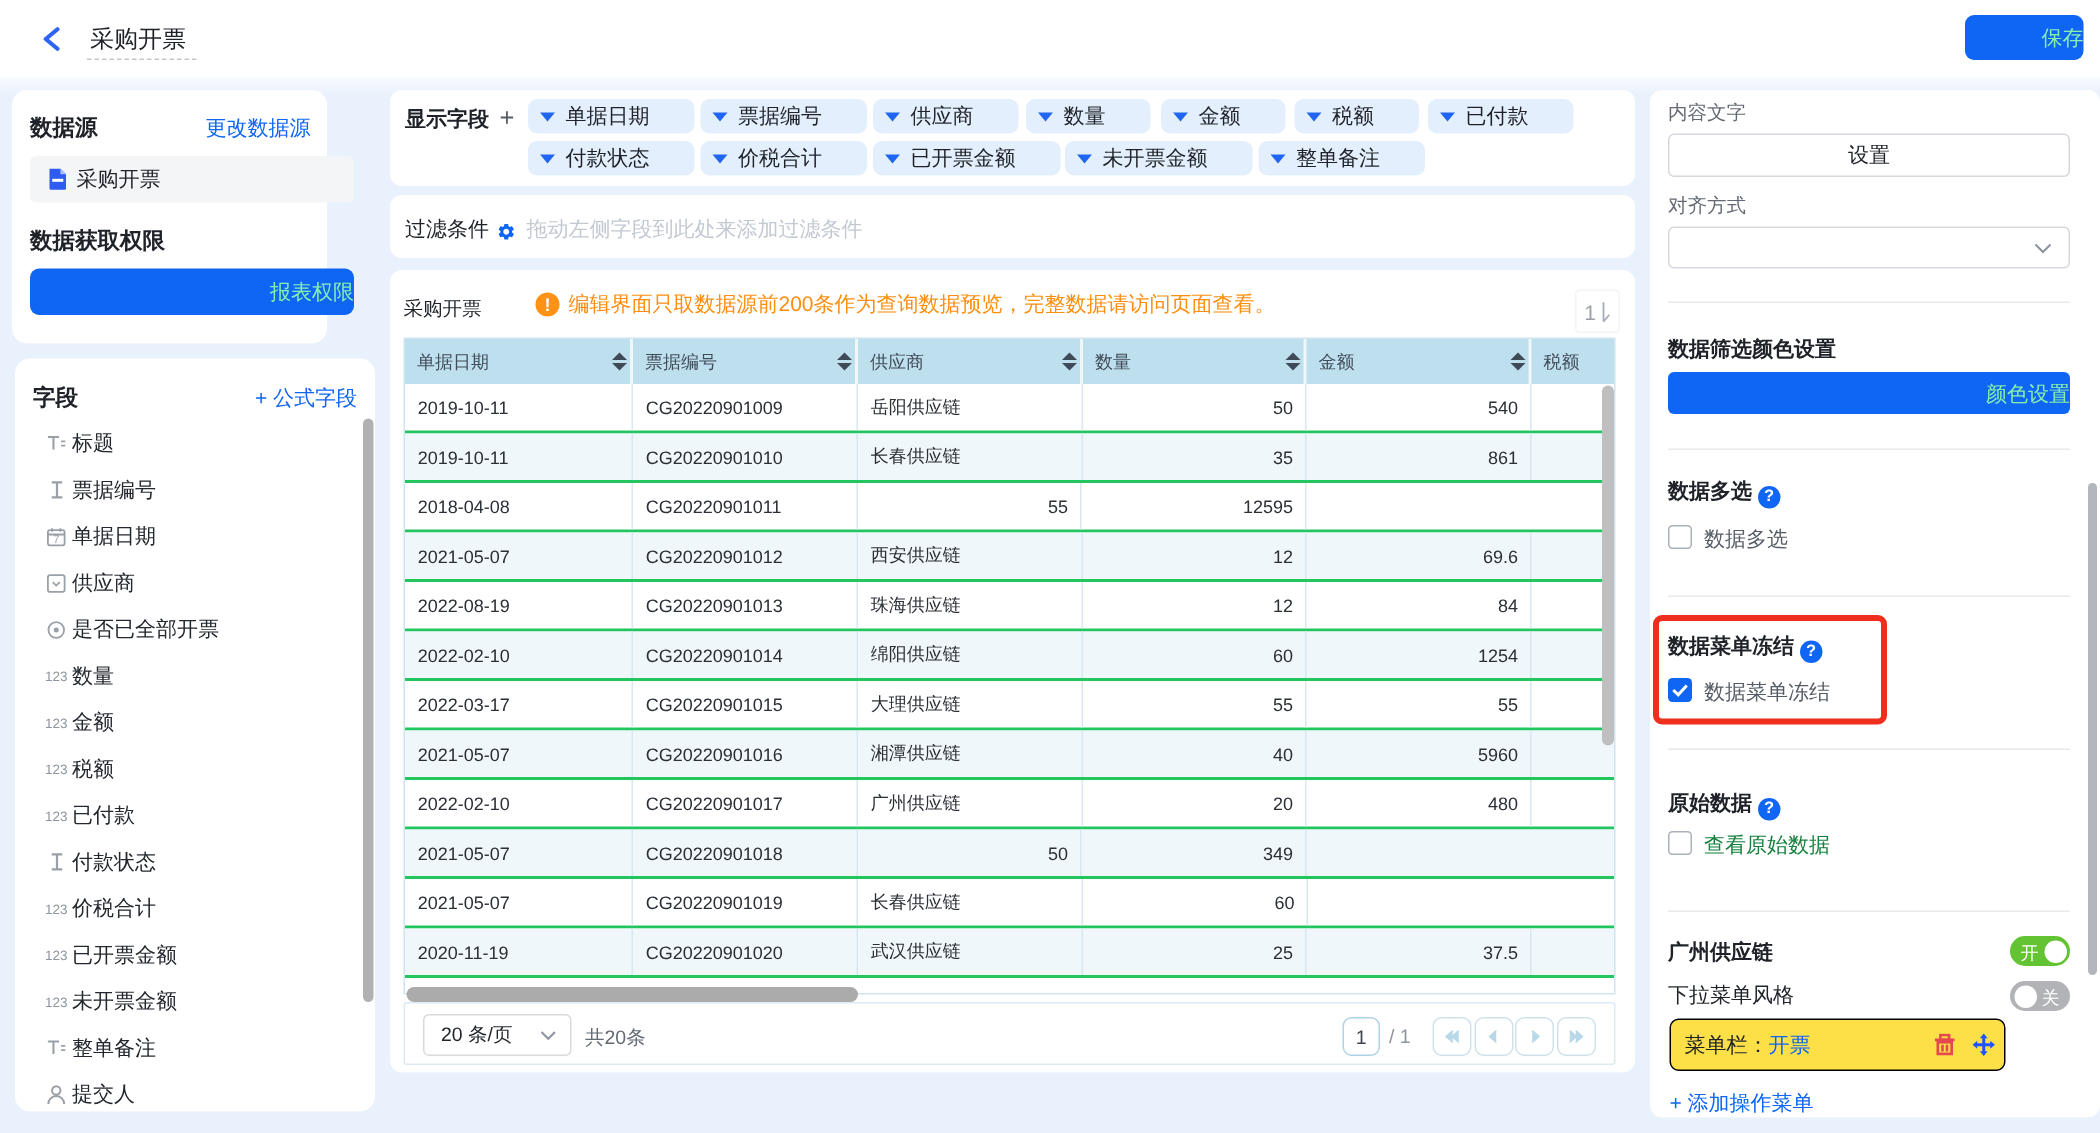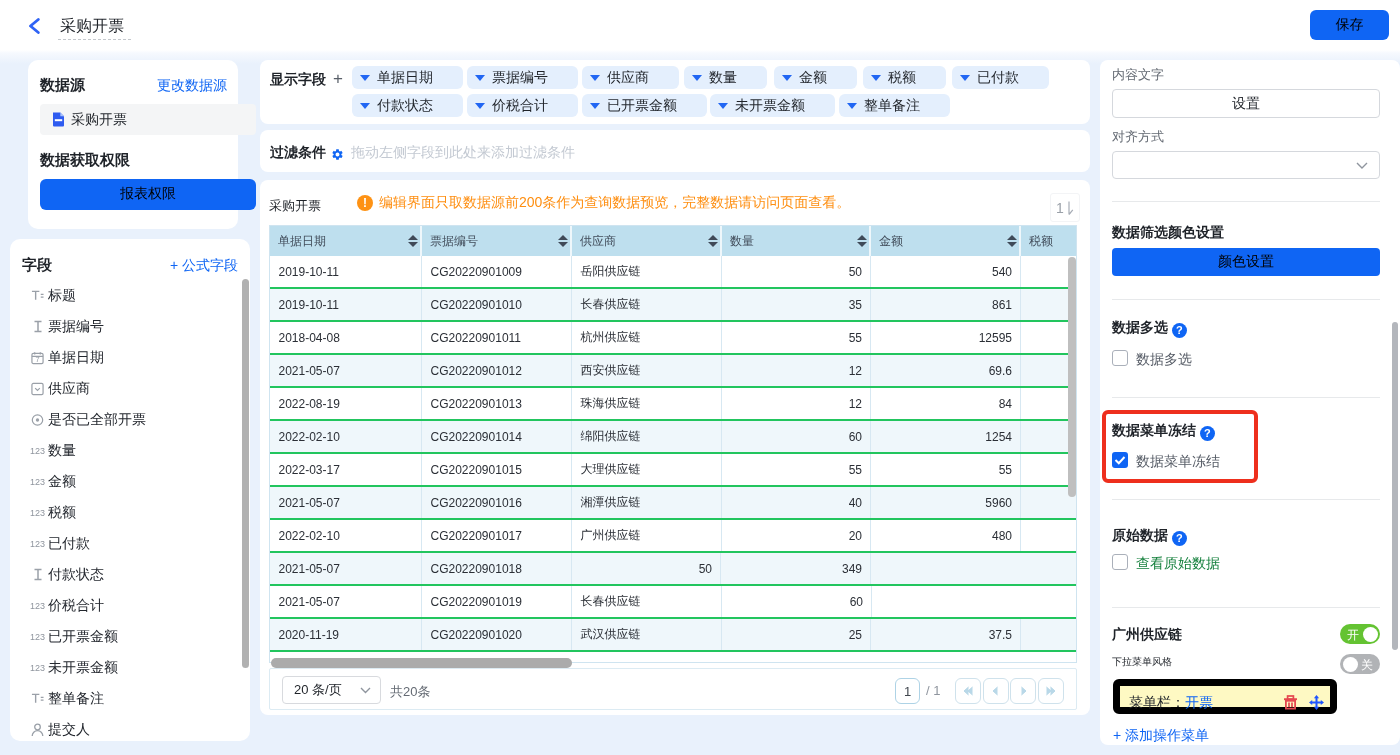--- a/index.html
+++ b/index.html
@@ -2,21 +2,21 @@
 <html lang="zh"><head>
 <meta charset="utf-8">
 <style>
 * { margin:0; padding:0; box-sizing:border-box; }
 html,body { width:1400px; height:755px; overflow:hidden; }
 body { font-family:"Liberation Sans", sans-serif; background:#e9f1fc; color:#1f2329; }
 #page { position:relative; width:1400px; height:755px; background:linear-gradient(to bottom,#ffffff 50px,#f6f9fe 53px,#e9f1fc 64px,#e9f1fc 100%); }
 .abs { position:absolute; }
 .panel { position:absolute; background:#fff; border-radius:10px; }
 .blue { color:#0f65f4; }
-.btn-blue { background:#0f65f4; color:#000000; text-align:center; border-radius:6px;font-family:Liberation Mono, monospace; }
+.btn-blue { background:#0f65f4; color:#86efac; text-align:right; border-radius:6px; }
 .bold { font-weight:bold; }
 .gray { color:#646a73; }
 .sect { font-size:15px; font-weight:bold; color:#1f2329; }
 .divider { position:absolute; left:12px; width:268px; height:1px; background:#e7e9eb; }
 .tag { position:absolute; height:23px; background:#e4effd; border-radius:6px; display:flex; align-items:center; padding-left:8px; font-size:14px; color:#1f2329; }
 .tag .car { width:0; height:0; border-left:5px solid transparent; border-right:5px solid transparent; border-top:6px solid #2166f3; margin-right:7px; }
 .fitem { height:31px; display:flex; align-items:center; padding-left:21px; font-size:14px; color:#23272e; }
 .fico { width:13px; margin-right:4px; color:#9aa0a8; display:flex; align-items:center; justify-content:center; flex:none; }
 .n123 { font-size:9px; color:#8f959e; letter-spacing:0; }
 .hcell { flex:none; display:flex; align-items:center; font-size:12px; color:#414c5a; padding-left:8px; position:relative; }
@@ -38,21 +38,21 @@
 <div id="page">
 
   <div class="abs" style="left:0;top:0;width:1400px;height:50px;background:#fff;"></div>
   <svg class="abs" style="left:28px;top:17.5px;" width="12" height="16" viewBox="0 0 12 16">
       <polyline points="10.3,1.5 2.5,8 10.3,14.5" fill="none" stroke="#2f63f5" stroke-width="2.8" stroke-linecap="round" stroke-linejoin="round"></polyline>
     </svg>
   <div class="abs" style="left:60px;top:16px;font-size:16px;color:#1f2329;">采购开票</div>
   <div class="abs" style="left:58px;top:39px;width:73px;border-bottom:1px dashed #c3c7cc;"></div>
   <div class="abs btn-blue" style="left:1310px;top:10px;width:79px;height:30px;line-height:30px;font-size:14px;">保存</div>
 
-  <div class="panel" style="left:28px;top:60px;width:210px;height:169px;">
+  <div class="panel" style="left:8px;top:60px;width:210px;height:169px;">
     <div class="abs sect" style="left:12px;top:16px;">数据源</div>
     <div class="abs blue" style="right:11px;top:17px;font-size:14px;">更改数据源</div>
     <div class="abs" style="left:12px;top:44px;width:216px;height:31px;background:#f4f5f6;border-radius:4px;display:flex;align-items:center;padding-left:12px;">
       <svg width="13" height="15" viewBox="0 0 13 15" style="margin-right:6px;">
           <path d="M1 0.5 h7.3 L12 4.2 v9.3 a1 1 0 0 1 -1 1 h-9 a1 1 0 0 1 -1 -1 z" fill="#2e5bf0"></path>
           <path d="M8.3 0.5 L12 4.2 h-3.7 z" fill="#a9c3fa"></path>
           <rect x="2.8" y="7.2" width="7.4" height="2" fill="#fff"></rect>
         </svg>
       <span style="font-size:14px;">采购开票</span>
     </div>
@@ -147,21 +147,21 @@
       <div class="tag" style="left:603px;top:6px;width:82.5px;"><span class="car"></span>税额</div>
       <div class="tag" style="left:692px;top:6px;width:96.5px;"><span class="car"></span>已付款</div>
       <div class="tag" style="left:92px;top:34px;width:110.5px;"><span class="car"></span>付款状态</div>
       <div class="tag" style="left:207px;top:34px;width:110.5px;"><span class="car"></span>价税合计</div>
       <div class="tag" style="left:322px;top:34px;width:124.5px;"><span class="car"></span>已开票金额</div>
       <div class="tag" style="left:450px;top:34px;width:124.5px;"><span class="car"></span>未开票金额</div>
       <div class="tag" style="left:579px;top:34px;width:110.5px;"><span class="car"></span>整单备注</div>
     </div>
 
   <div class="panel" style="left:260px;top:130px;width:830px;height:42px;border-radius:8px;">
-    <div class="abs" style="left:10px;top:14px;font-size:14px;font-weight:bold;">过滤条件</div>
+    <div class="abs" style="left:10px;top:14px;font-size:14px;font-weight:normal;">过滤条件</div>
     <svg class="abs" style="left:71px;top:18px;" width="13" height="13" viewBox="0 0 24 24">
         <path fill="#0f65f4" d="M19.14 12.94c.04-.3.06-.61.06-.94 0-.32-.02-.64-.07-.94l2.03-1.58c.18-.14.23-.41.12-.61l-1.92-3.32c-.12-.22-.37-.29-.59-.22l-2.39.96c-.5-.38-1.03-.7-1.62-.94L14.4 2.81c-.04-.24-.24-.41-.48-.41h-3.84c-.24 0-.43.17-.47.41L9.25 5.35c-.59.24-1.13.57-1.62.94l-2.39-.96c-.22-.08-.47 0-.59.22L2.74 8.87c-.12.21-.08.47.12.61l2.03 1.58c-.05.3-.09.63-.09.94s.02.64.07.94l-2.03 1.58c-.18.14-.23.41-.12.61l1.92 3.32c.12.22.37.29.59.22l2.39-.96c.5.38 1.03.7 1.62.94l.36 2.54c.05.24.24.41.48.41h3.84c.24 0 .44-.17.47-.41l.36-2.54c.59-.24 1.13-.56 1.62-.94l2.39.96c.22.08.47 0 .59-.22l1.92-3.32c.12-.22.07-.47-.12-.61l-2.01-1.58zM12 15.6c-1.98 0-3.6-1.62-3.6-3.6s1.62-3.6 3.6-3.6 3.6 1.62 3.6 3.6-1.62 3.6-3.6 3.6z"></path>
       </svg>
     <div class="abs" style="left:91px;top:14px;font-size:14px;color:#c3c9d2;">拖动左侧字段到此处来添加过滤条件</div>
   </div>
 
   <div class="panel" style="left:260px;top:180px;width:830px;height:535px;border-radius:8px;">
     <div class="abs" style="left:9px;top:17px;font-size:13px;">采购开票</div>
     <div class="abs" style="left:97px;top:14px;display:flex;align-items:center;">
       <span style="display:inline-flex;width:16px;height:16px;border-radius:50%;background:#fe9214;color:#fff;font-weight:bold;font-size:12px;align-items:center;justify-content:center;margin-right:6px;">!</span>
@@ -210,21 +210,20 @@
             <div class="tcell" style="width:152px;">2019-10-11</div>
             <div class="tcell" style="width:150px;">CG20220901010</div>
             <div class="tcell" style="width:150px;">长春供应链</div>
             <div class="tcell num" style="width:149px;">35</div>
             <div class="tcell num" style="width:150px;">861</div>
             <div class="tcell" style="width:59px;border-right:none;"></div>
           </div>
           <div class="trow">
             <div class="tcell" style="width:152px;">2018-04-08</div>
             <div class="tcell" style="width:150px;">CG20220901011</div>
-            <div class="tcell" style="width:150px;">杭州供应链</div>
             <div class="tcell num" style="width:149px;">55</div>
             <div class="tcell num" style="width:150px;">12595</div>
             <div class="tcell" style="width:59px;border-right:none;"></div>
           </div>
           <div class="trow alt">
             <div class="tcell" style="width:152px;">2021-05-07</div>
             <div class="tcell" style="width:150px;">CG20220901012</div>
             <div class="tcell" style="width:150px;">西安供应链</div>
             <div class="tcell num" style="width:149px;">12</div>
             <div class="tcell num" style="width:150px;">69.6</div>
@@ -361,28 +360,28 @@
     <div class="abs bold" style="left:12px;top:467px;font-size:14px;">原始数据 <span class="qicon">?</span></div>
     <div class="cb" style="left:12px;top:494px;"></div>
     <div class="abs" style="left:36px;top:495px;font-size:14px;color:#15803d;">查看原始数据</div>
     <div class="divider" style="top:547px;"></div>
     <div class="abs bold" style="left:12px;top:566px;font-size:14px;">广州供应链</div>
 
     <div class="abs" style="left:240px;top:564px;width:40px;height:20px;background:#64c332;border-radius:10px;color:#fff;font-size:12px;">
       <span style="position:absolute;left:7px;top:3px;">开</span>
       <span style="position:absolute;right:2.5px;top:2.5px;width:15px;height:15px;background:#fff;border-radius:50%;"></span>
     </div>
-    <div class="abs" style="left:12px;top:595px;font-size:10px;">下拉菜单风格</div>
+    <div class="abs" style="left:12px;top:595px;font-size:14px;">下拉菜单风格</div>
 
     <div class="abs" style="left:240px;top:594px;width:40px;height:20px;background:#b1b3b6;border-radius:10px;color:#fff;font-size:12px;">
       <span style="position:absolute;left:2.5px;top:2.5px;width:15px;height:15px;background:#fff;border-radius:50%;"></span>
       <span style="position:absolute;right:7px;top:3px;">关</span>
     </div>
 
-    <div class="abs" style="left:13px;top:619px;width:224px;height:35px;border:7px solid #000000;border-radius:6px;background:#fef9c3;">
+    <div class="abs" style="left:13px;top:619px;width:224px;height:35px;border:1px solid #000000;border-radius:6px;background:#fde047;">
       <span style="position:absolute;left:9px;top:8px;font-size:14px;color:#1f2329;">菜单栏：<span class="blue">开票</span></span>
       <svg style="position:absolute;right:32px;top:9px;" width="15" height="15" viewBox="0 0 15 15">
           <g stroke="#e5484f" fill="none">
             <rect x="4.6" y="1" width="5.8" height="3.2" stroke-width="1.7"></rect>
             <path d="M1 4.2 h13" stroke-width="1.9"></path>
             <rect x="2.9" y="5.8" width="9.2" height="7.8" stroke-width="1.8"></rect>
             <path d="M6 7.5 v4.5 M9 7.5 v4.5" stroke-width="1.7"></path>
           </g>
         </svg>
       <svg style="position:absolute;right:6px;top:9px;" width="15" height="15" viewBox="0 0 15 15">

